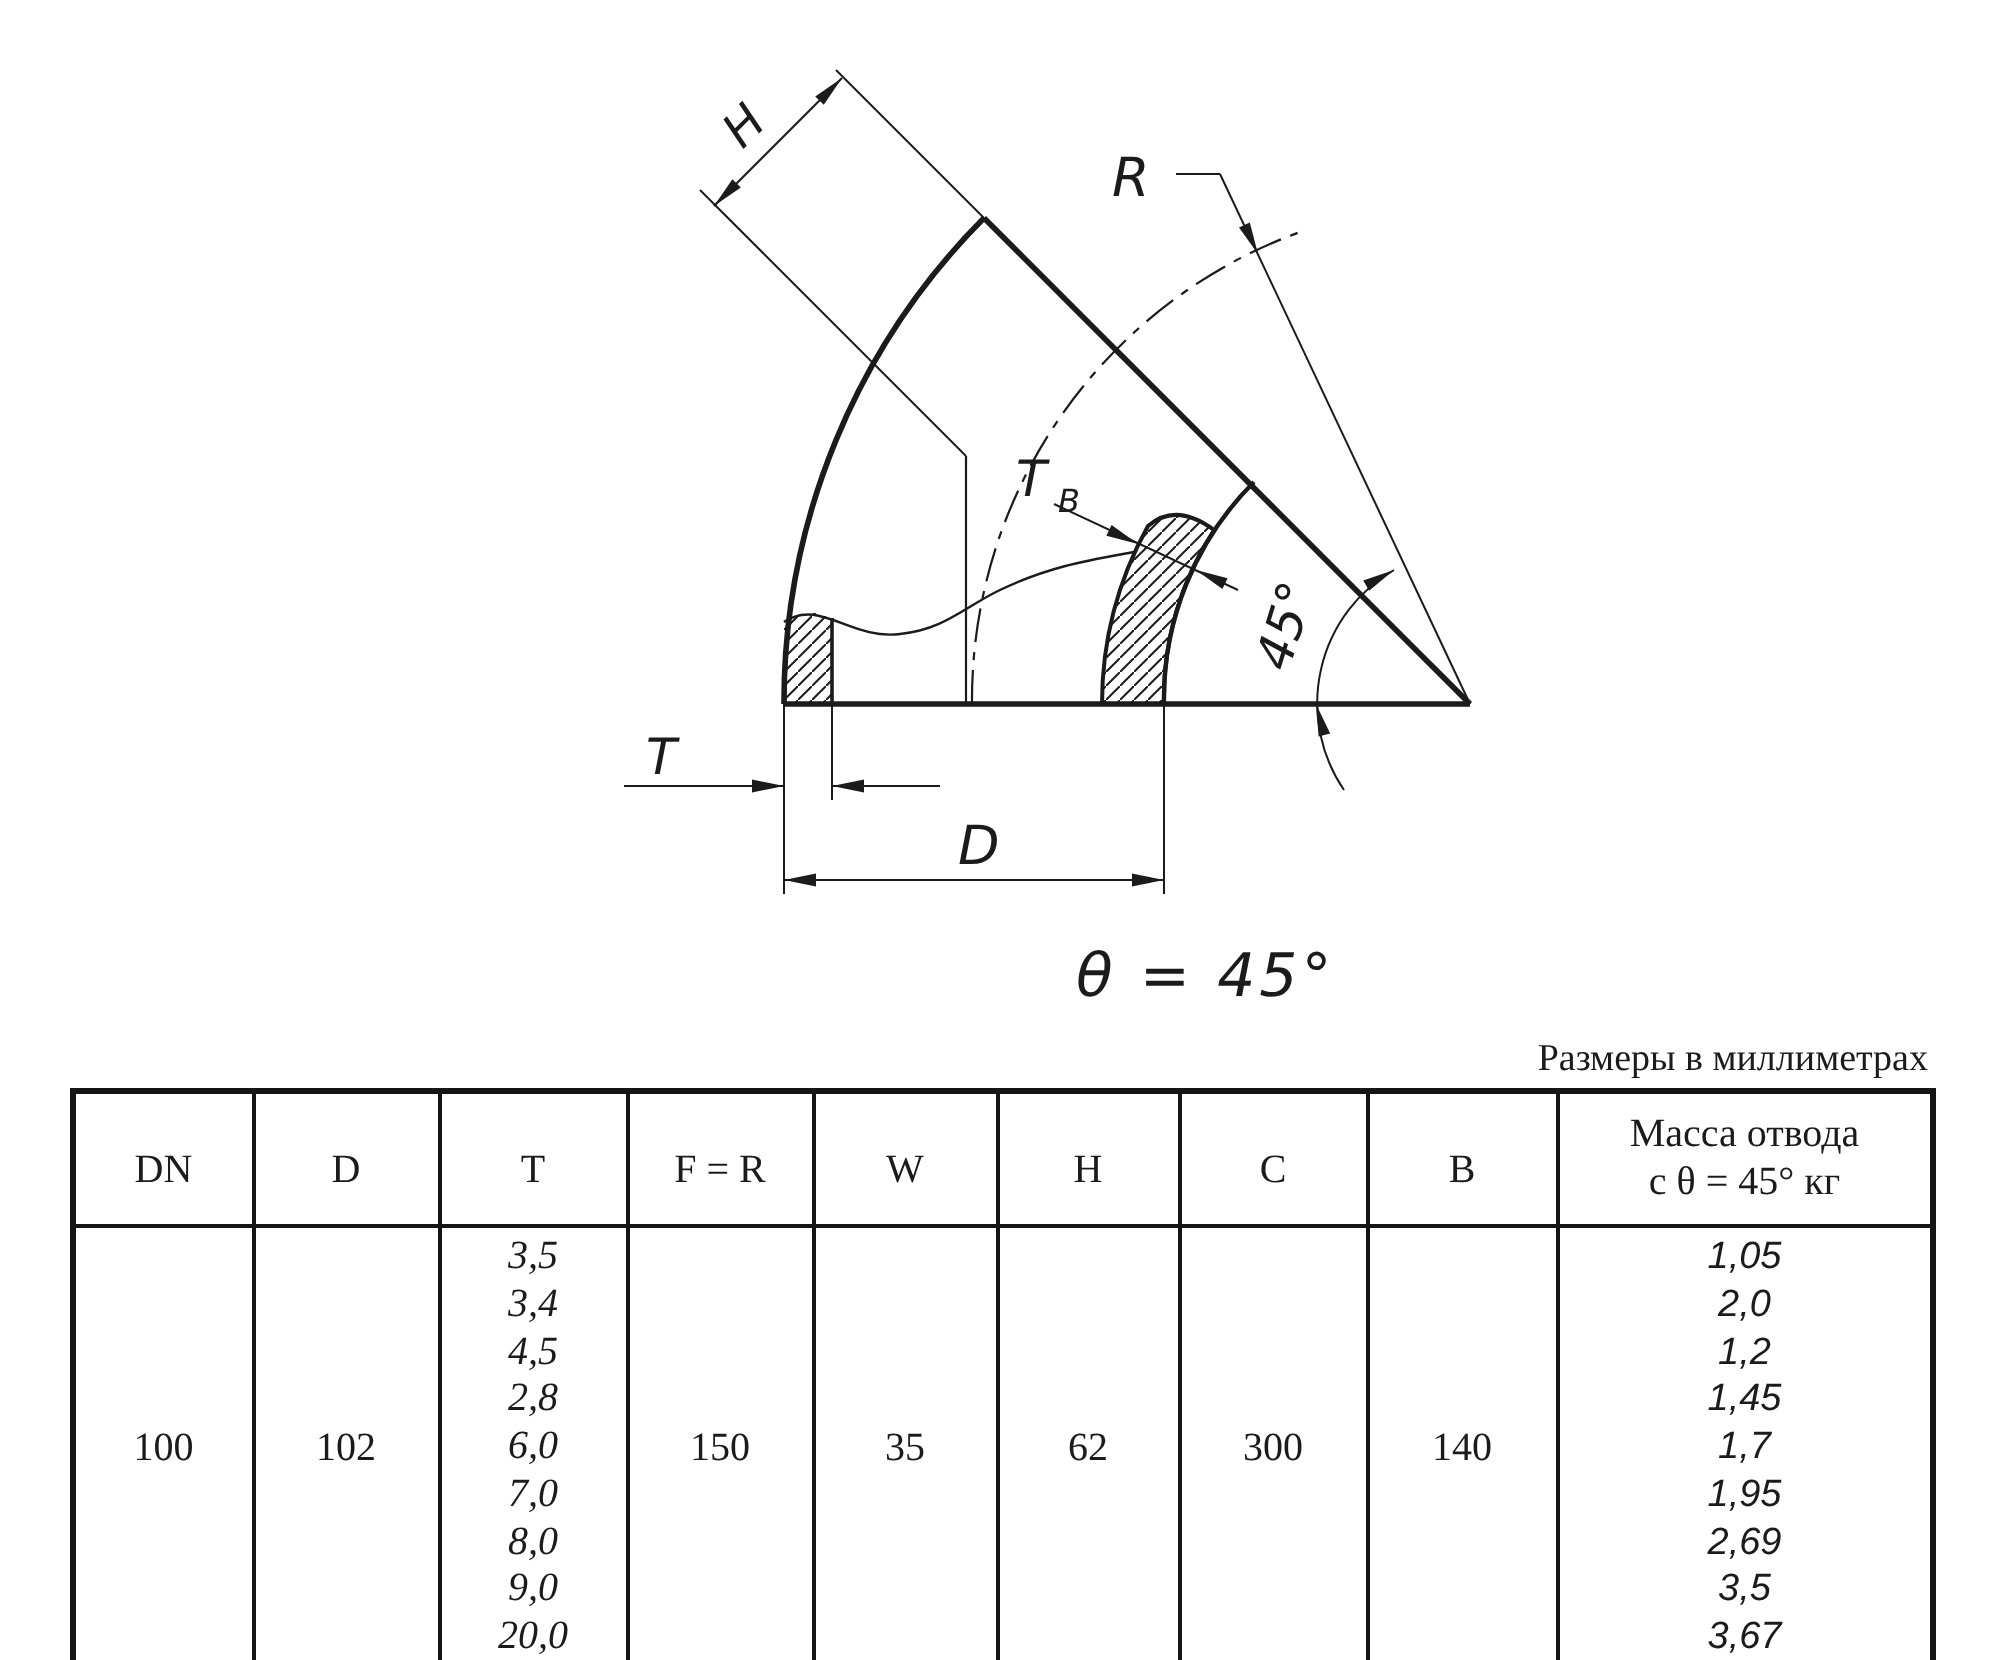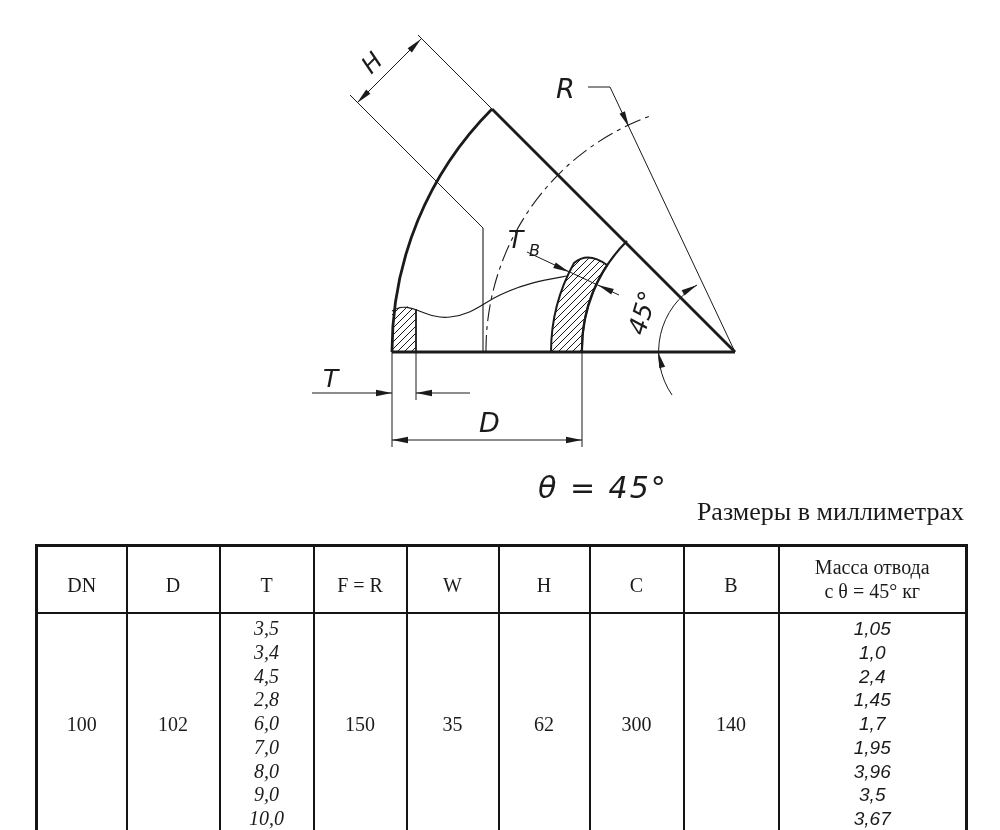--- a/index.html
+++ b/index.html
@@ -1,20 +1,20 @@
 <!DOCTYPE html>
 <html><head>
 <meta charset="utf-8">
 <style>
   html,body{margin:0;padding:0;background:#fff;}
   #page{position:relative;width:1000px;height:830px;background:#fff;overflow:hidden;
         font-family:"Liberation Serif","DejaVu Serif",serif;color:#1b1b1b;}
   #drawing{position:absolute;left:0;top:0;}
   svg text{fill:#1b1b1b;font-family:"DejaVu Sans",sans-serif;font-style:italic;}
-  #caption{position:absolute;top:497px;right:36px;font-size:26px;white-space:nowrap;}
+  #caption{position:absolute;top:519px;right:36px;font-size:19px;white-space:nowrap;}
   #dim-table{position:absolute;left:35px;top:544px;width:930px;border-collapse:collapse;
              table-layout:fixed;font-size:20px;}
   #dim-table th,#dim-table td{border:2px solid #151515;text-align:center;font-weight:normal;
              padding:0;vertical-align:middle;}
   #dim-table{border:3px solid #151515;}
   #dim-table thead th{height:50px;vertical-align:bottom;padding-bottom:15px;}
   #dim-table thead th.two-line{vertical-align:middle;padding-bottom:1px;line-height:1.2;}
   #dim-table tbody td{height:220px;}
   td.list-cell{vertical-align:top;padding-top:3px;}
   td.list-cell .line{line-height:23.8px;font-style:italic;}
@@ -122,34 +122,34 @@
         <td>102</td>
         <td class="list-cell">
             <div class="line">3,5</div>
             <div class="line">3,4</div>
             <div class="line">4,5</div>
             <div class="line">2,8</div>
             <div class="line">6,0</div>
             <div class="line">7,0</div>
             <div class="line">8,0</div>
             <div class="line">9,0</div>
-            <div class="line">10,0</div>
+            <div class="line">20,0</div>
           </td>
         <td>150</td>
         <td>35</td>
         <td>62</td>
         <td>300</td>
         <td>140</td>
         <td class="list-cell sans">
             <div class="line">1,05</div>
-            <div class="line">1,0</div>
-            <div class="line">2,4</div>
+            <div class="line">2,0</div>
+            <div class="line">1,2</div>
             <div class="line">1,45</div>
             <div class="line">1,7</div>
             <div class="line">1,95</div>
-            <div class="line">3,96</div>
+            <div class="line">2,69</div>
             <div class="line">3,5</div>
             <div class="line">3,67</div>
           </td>
       </tr>
     </tbody>
   </table>
 </div>
 
 </body></html>

